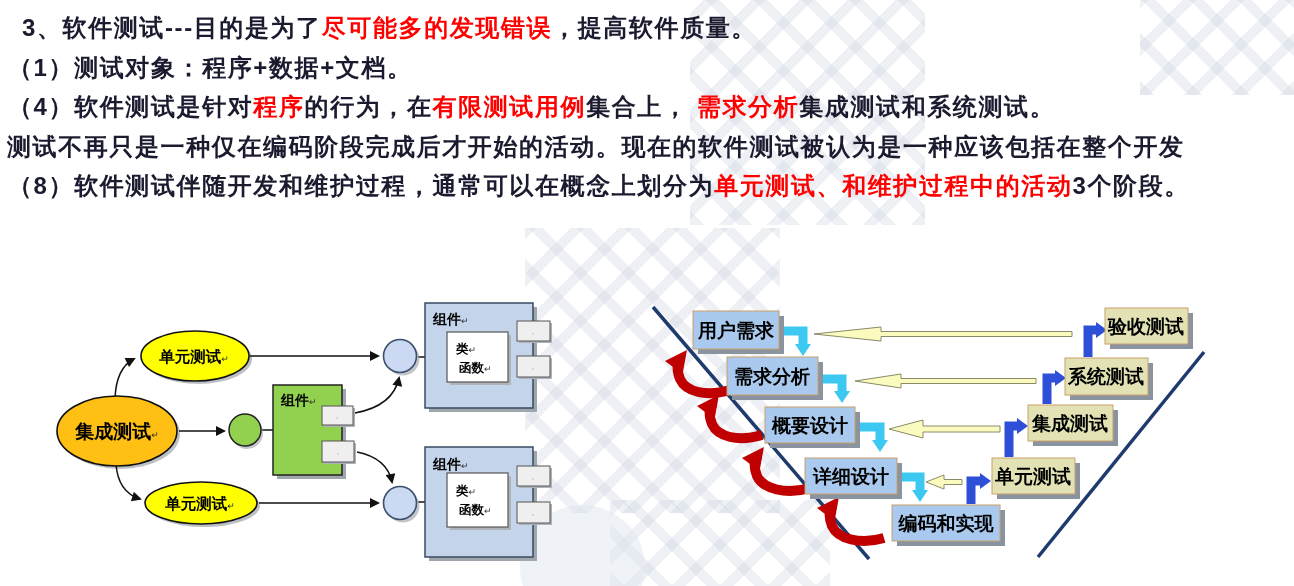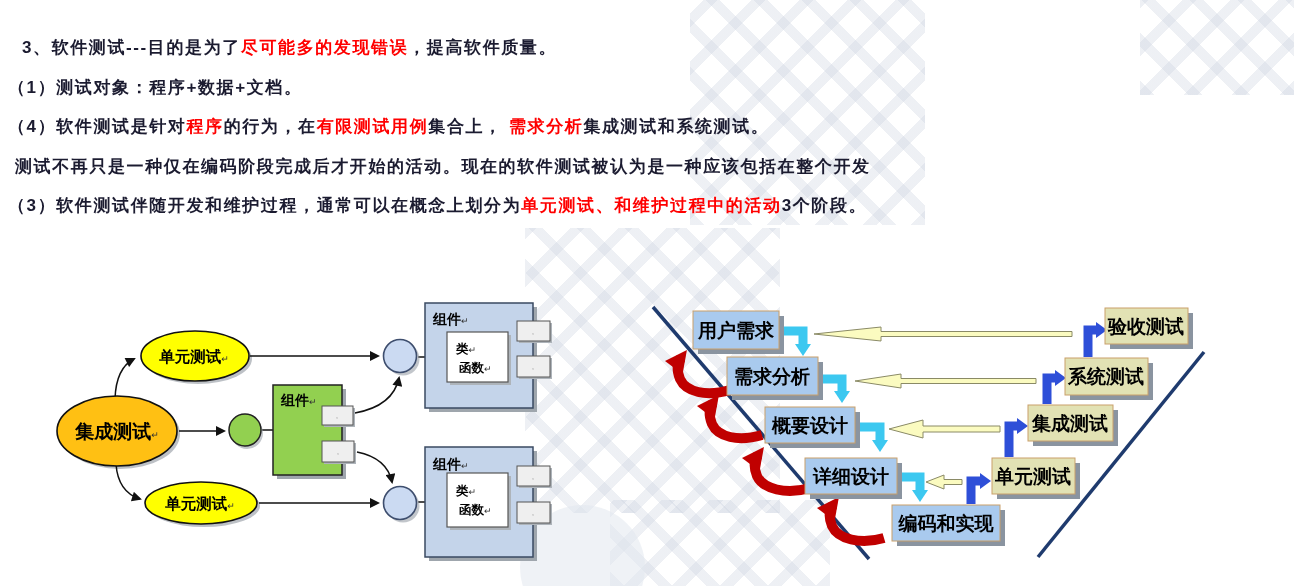--- a/index.html
+++ b/index.html
@@ -12,26 +12,26 @@
     position:absolute;pointer-events:none;
     background:
       repeating-linear-gradient(45deg, rgba(203,210,223,.33) 0 10px, transparent 10px 34px),
       repeating-linear-gradient(-45deg, rgba(203,210,223,.33) 0 10px, transparent 10px 34px);
   }
   .wm-blob{
     position:absolute;pointer-events:none;border-radius:50%;
     background:rgba(226,231,239,.55);
   }
   
-  .para{position:absolute;left:0;top:28px;width:1172px;color:#1B1B30;
-        font-weight:bold;font-size:17px;letter-spacing:1.6px;line-height:39.5px;}
+  .para{position:absolute;left:0;top:8px;width:1172px;color:#1B1B30;
+        font-weight:bold;font-size:24px;letter-spacing:1.6px;line-height:39.5px;}
   .pline{white-space:nowrap;}
   .ind-a{padding-left:22px;}
   .ind-b{padding-left:8px;}
-  .ind-c{padding-left:15px;}
+  .ind-c{padding-left:7px;}
   .dk{color:#1B1B30;}
   .rd{color:#FF0000;}
   
   svg{position:absolute;overflow:visible;}
   svg text{font-family:"Liberation Sans",sans-serif;fill:#000;}
   .lbl-b{font-weight:bold;}
   .mark{font-size:9px;fill:#333;font-weight:normal;}
   .portmark{font-size:7px;fill:#8a8a8a;font-weight:normal;}
 </style>
 </head>
@@ -43,21 +43,21 @@
   <div class="wm" style="left:1140px;top:0;width:154px;height:95px;"></div>
   <div class="wm" style="left:525px;top:228px;width:255px;height:285px;"></div>
   <div class="wm" style="left:610px;top:500px;width:220px;height:86px;"></div>
   <div class="wm-blob" style="left:520px;top:505px;width:125px;height:125px;"></div>
 
   <div class="para">
     <div class="pline ind-a"><span class="dk">3、软件测试---目的是为了</span><span class="rd">尽可能多的发现错误</span><span class="dk">，提高软件质量。</span></div>
     <div class="pline ind-b"><span class="dk">（1）测试对象：程序+数据+文档。</span></div>
     <div class="pline ind-b"><span class="dk">（4）软件测试是针对</span><span class="rd">程序</span><span class="dk">的行为，在</span><span class="rd">有限测试用例</span><span class="dk">集合上， </span><span class="rd">需求分析</span><span class="dk">集成测试和系统测试。</span></div>
     <div class="pline ind-c"><span class="dk">测试不再只是一种仅在编码阶段完成后才开始的活动。现在的软件测试被认为是一种应该包括在整个开发</span></div>
-    <div class="pline ind-b"><span class="dk">（3）软件测试伴随开发和维护过程，通常可以在概念上划分为</span><span class="rd">单元测试、和维护过程中的活动</span><span class="dk">3个阶段。</span></div>
+    <div class="pline ind-b"><span class="dk">（8）软件测试伴随开发和维护过程，通常可以在概念上划分为</span><span class="rd">单元测试、和维护过程中的活动</span><span class="dk">3个阶段。</span></div>
   </div>
 
   <svg style="left:40px;top:296px;" width="530" height="284" viewBox="40 296 530 284">
     <defs>
       <marker id="ahB" markerUnits="userSpaceOnUse" markerWidth="11" markerHeight="10" viewBox="0 0 10 10" refX="8" refY="5" orient="auto">
         <path d="M0,0 L10,5 L0,10 z" fill="#111"></path>
       </marker>
     </defs>
 
     <ellipse cx="120" cy="434" rx="60" ry="35" fill="#9aa0a8" opacity=".65"></ellipse>

